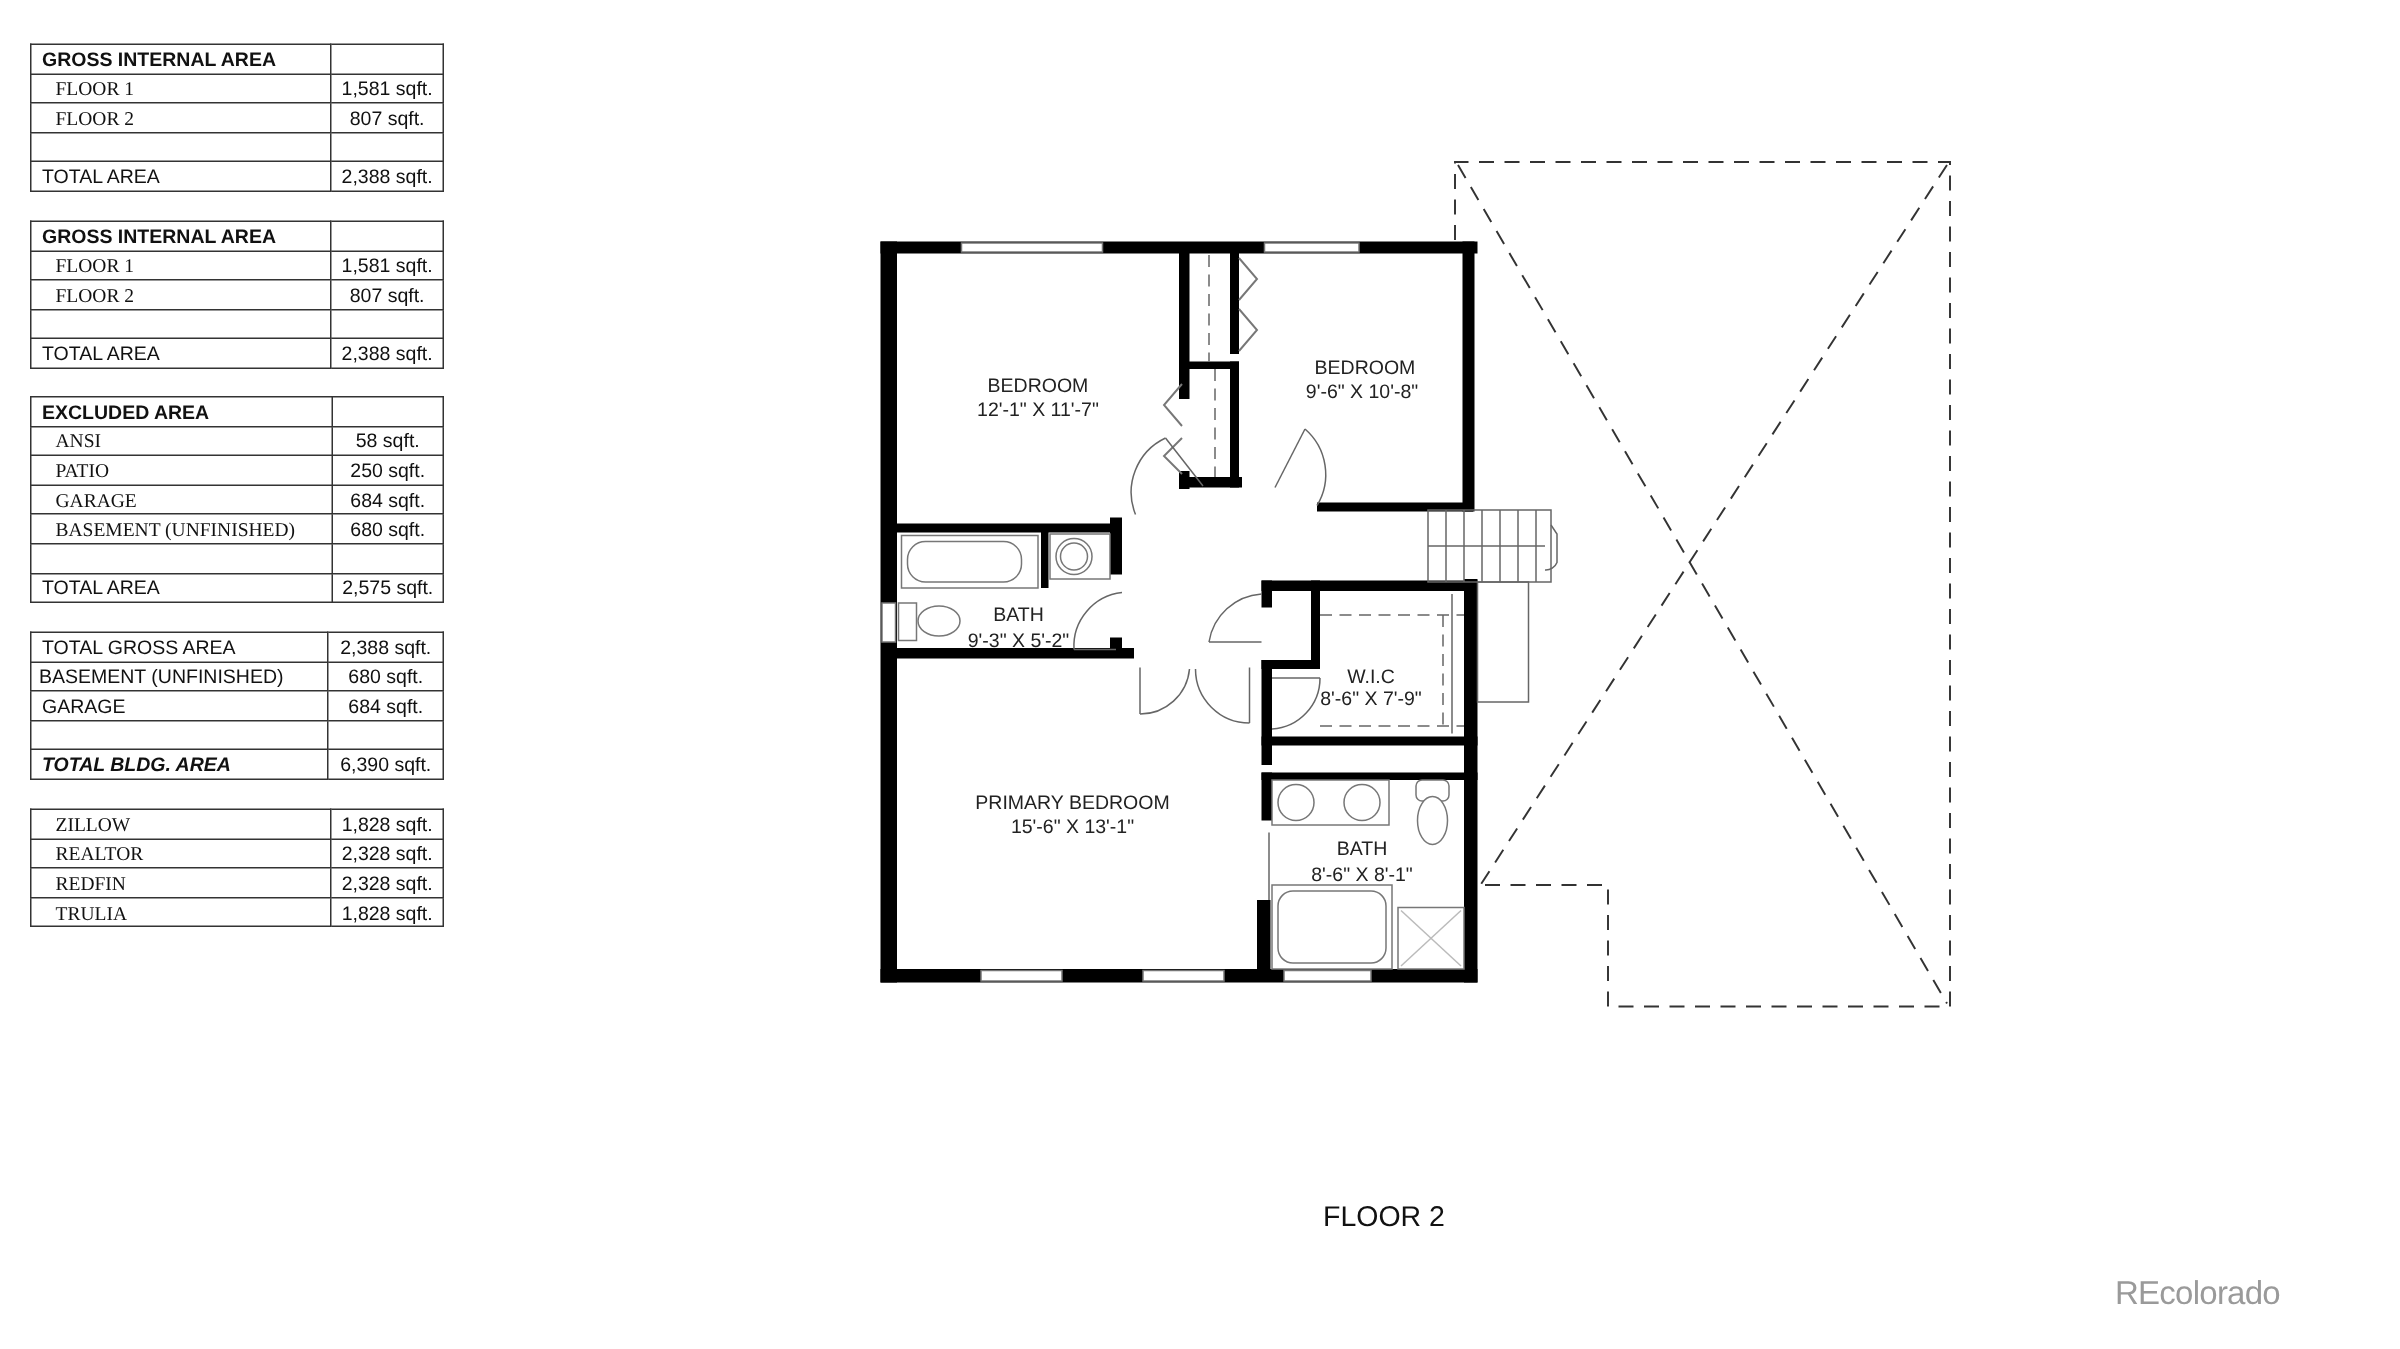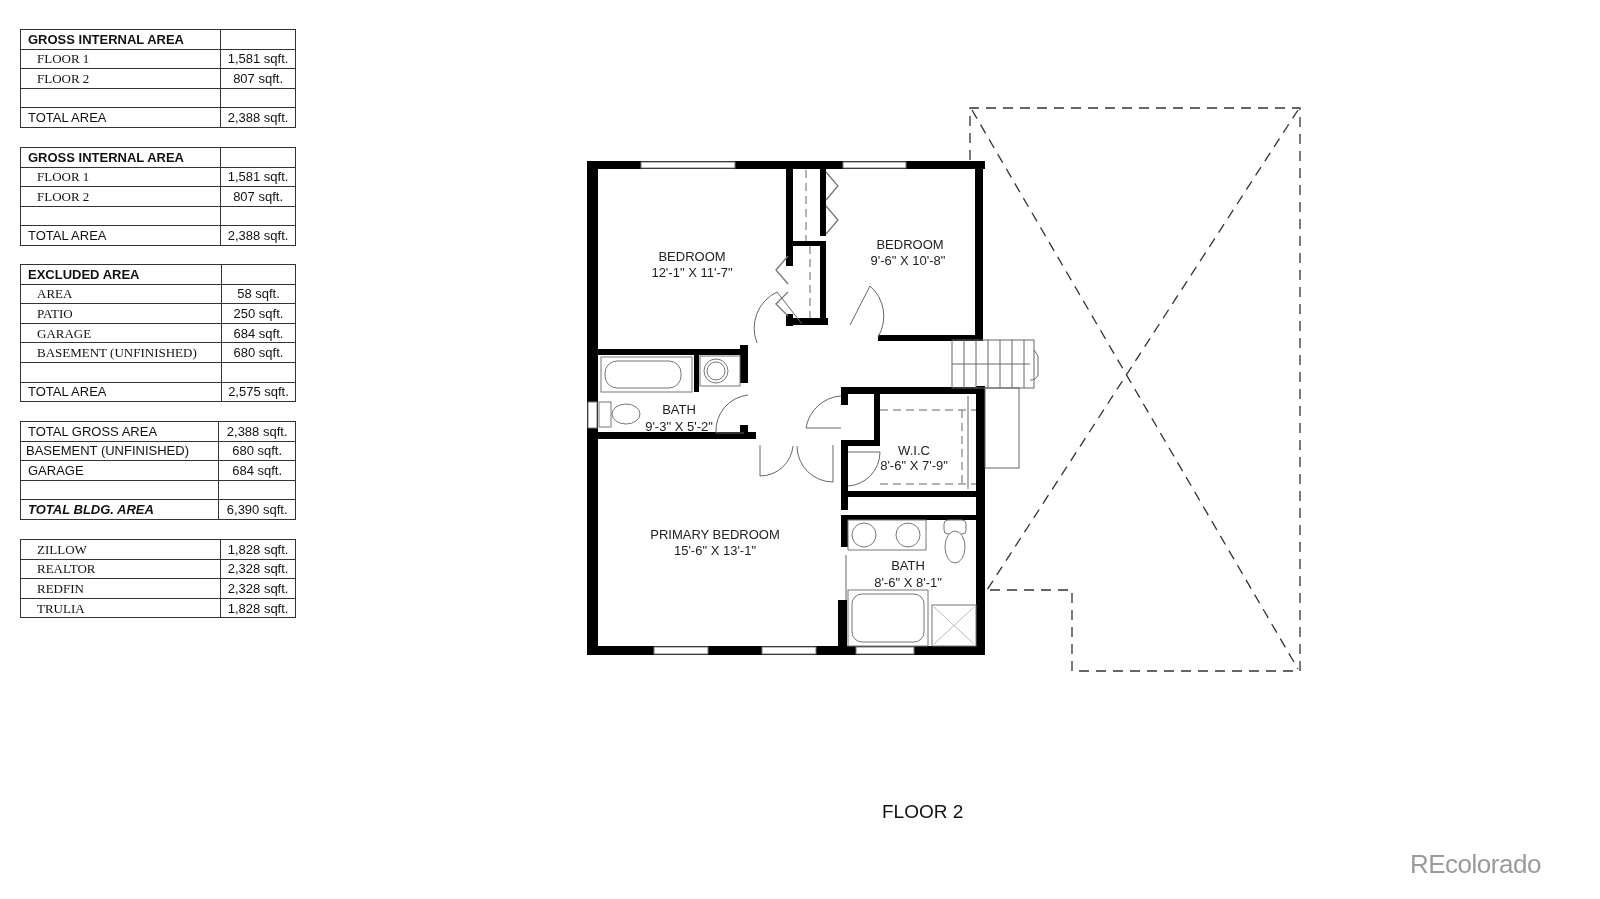--- a/index.html
+++ b/index.html
@@ -8,21 +8,21 @@
   .area-table td { border:1px solid #333; height:18.6px; padding:0 0 0 0; line-height:17px; }
   .area-table td.lbl { width:196px; padding-left:7px; }
   .area-table td.lbl.indent { padding-left:16px;font-family:Liberation Serif, serif; }
   .area-table td.val { text-align:center; width:78px;margin-top:17px; }
   .area-table tr.hdr td.lbl { font-weight:bold; }
   .area-table tr.bold td.lbl { font-weight:bold;font-style:italic; }
   #t1 { top:29px; } #t2 { top:147px; } #t3 { top:264px;padding-left:32px; } #t4 { top:421px; } #t5 { top:539px; }
   #plan { position:absolute; left:0; top:0; }
   .room-label { font-family:"Liberation Sans", sans-serif; font-size:13px; fill:#222; text-anchor:middle; }
   #floor-title { position:absolute; left:882px; top:801px; font-size:19px; color:#111; }
-  #watermark { position:absolute; left:1410px; top:849px; font-size:26px; color:#9a9a9a; letter-spacing:-0.5px; }
+  #watermark { position:absolute; left:1410px; top:849px; font-size:22px; color:#9a9a9a; letter-spacing:-0.5px; }
 </style>
 </head>
 <body>
 
 <table class="area-table" id="t1">
   <tbody>
       <tr class="hdr">
         <td class="lbl">GROSS INTERNAL AREA</td>
         <td class="val"></td>
       </tr>
@@ -70,21 +70,21 @@
 </tbody>
   </table>
 
 <table class="area-table" id="t3">
   <tbody>
       <tr class="hdr">
         <td class="lbl">EXCLUDED AREA</td>
         <td class="val"></td>
       </tr>
   <tr>
-        <td class="lbl indent">AREA</td>
+        <td class="lbl indent">ANSI</td>
         <td class="val">58 sqft.</td>
       </tr>
   <tr>
         <td class="lbl indent">PATIO</td>
         <td class="val">250 sqft.</td>
       </tr>
   <tr>
         <td class="lbl indent">GARAGE</td>
         <td class="val">684 sqft.</td>
       </tr>

